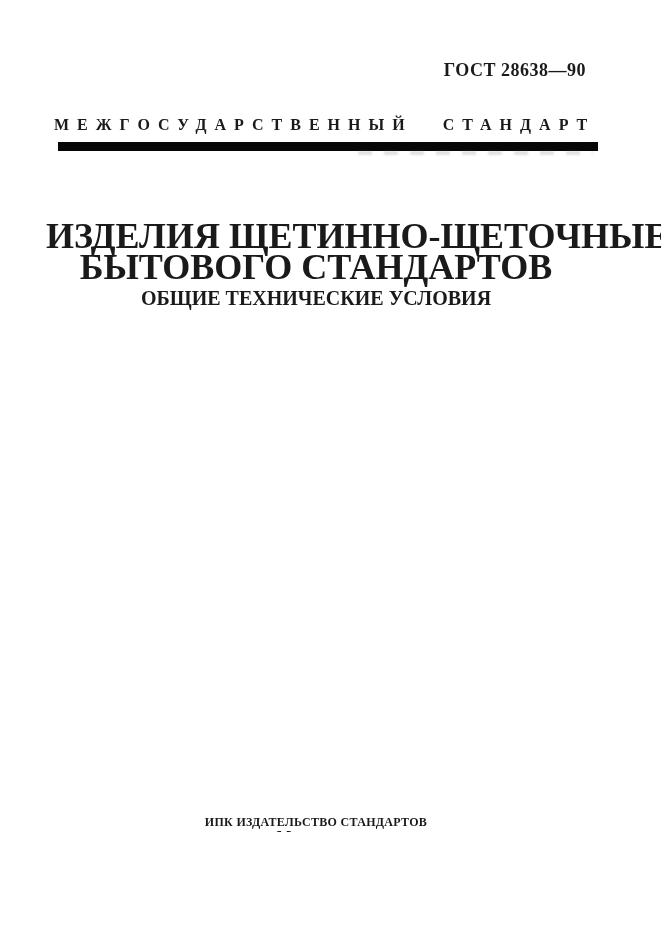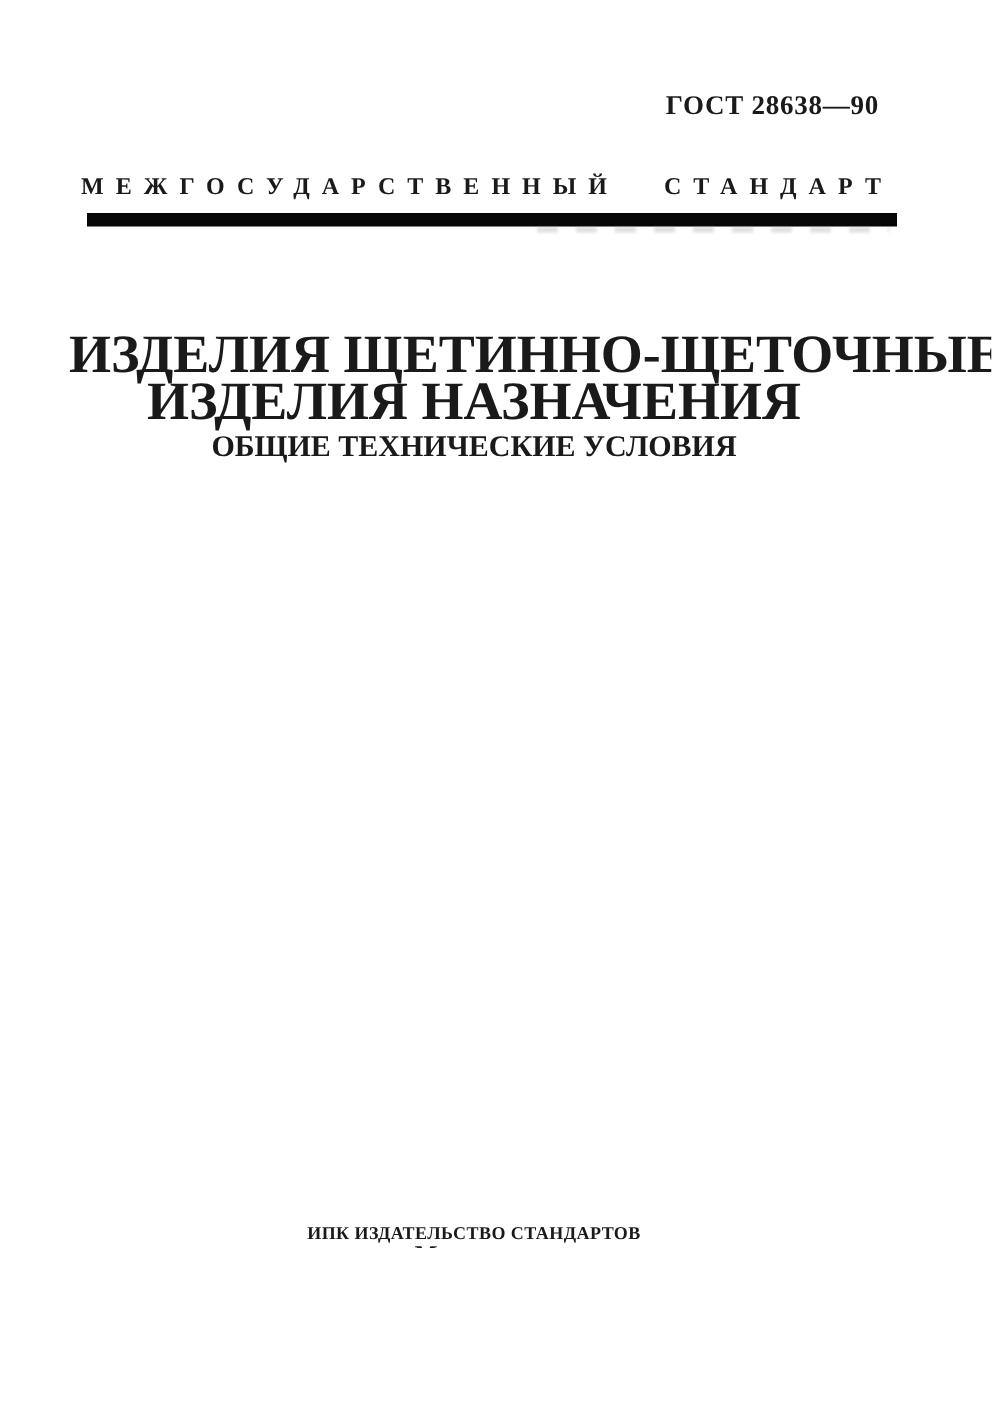--- a/index.html
+++ b/index.html
@@ -119,21 +119,21 @@
   <div class="gost-number">ГОСТ 28638—90</div>
 
   <div class="banner">
     <div class="banner-text">МЕЖГОСУДАРСТВЕННЫЙ СТАНДАРТ</div>
     <div class="banner-bar"></div>
     <div class="scan-artifact"></div>
   </div>
 
   <div class="title-block">
     <div class="title-line">ИЗДЕЛИЯ ЩЕТИННО-ЩЕТОЧНЫЕ</div>
-    <div class="title-line">ИЗДЕЛИЯ НАЗНАЧЕНИЯ</div>
+    <div class="title-line">БЫТОВОГО СТАНДАРТОВ</div>
     <div class="subtitle">ОБЩИЕ ТЕХНИЧЕСКИЕ УСЛОВИЯ</div>
   </div>
 
 
   <div class="footer">
     <div class="publisher">ИПК ИЗДАТЕЛЬСТВО СТАНДАРТОВ</div>
     <div class="city">Москва</div>
   </div>
 
 </div>

